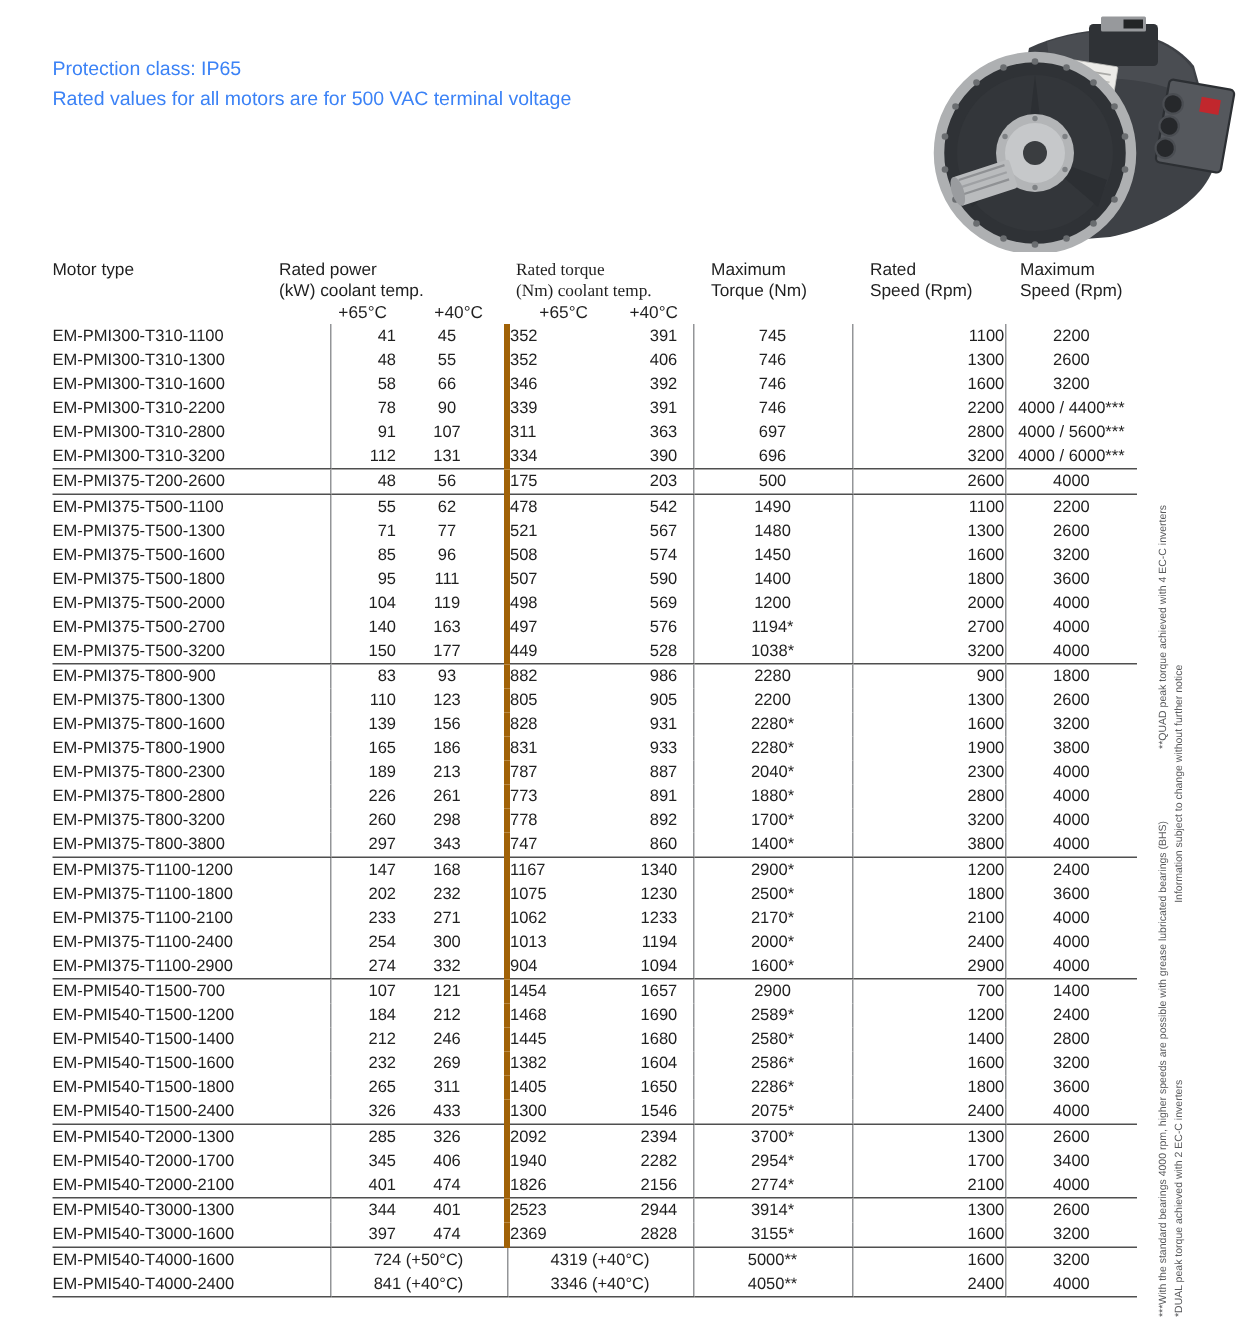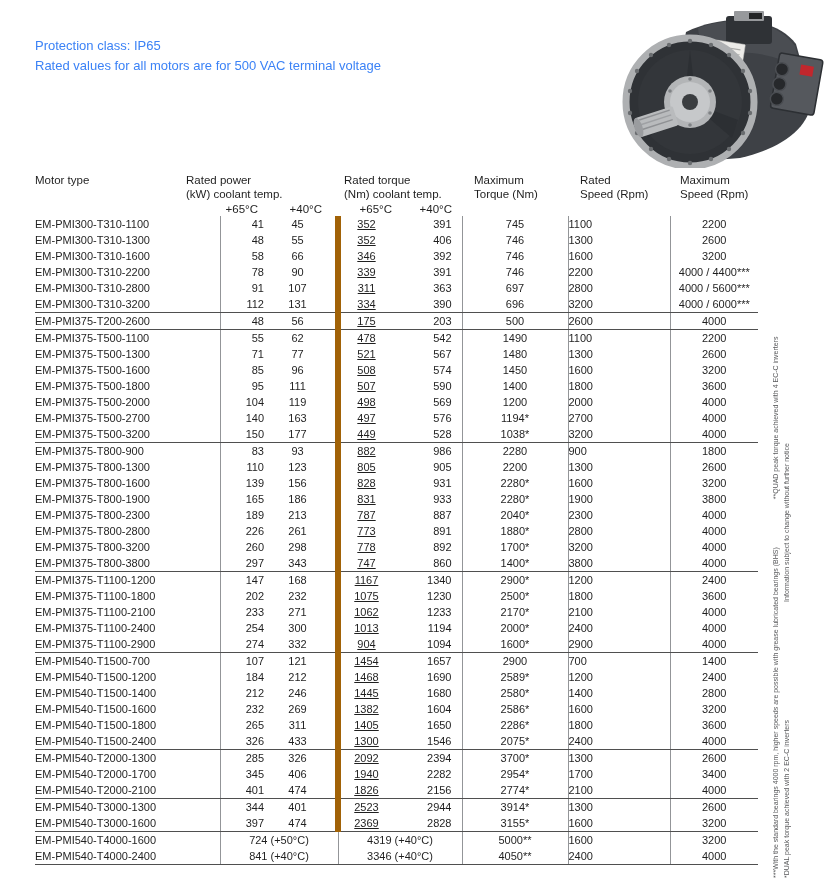--- a/index.html
+++ b/index.html
@@ -23,39 +23,39 @@
   table.spec col.c-maxt{width:106px;}
   table.spec col.c-rspeed{width:102px;}
   table.spec col.c-mspeed{width:88px;}
 
   thead th{font-weight:normal;font-size:11.5px;padding:0;vertical-align:bottom;line-height:14px;}
   thead tr.h1 th{vertical-align:top;height:14px;text-align:left;}
   thead tr.h2 th{height:14px;text-align:left;}
   thead tr.h3 th{height:15px;}
   .overhang{margin-left:-34px;white-space:nowrap;text-align:left;}
   th.h-motor{text-align:left;vertical-align:top;}
-  th.h-torque-group{padding-left:6px;}
+  th.h-torque-group{padding-left:6px;font-family:Liberation Serif, serif;}
   th.h-temp{text-align:right;}
   th.t-p65{padding-right:14px;}
   th.t-p40{padding-right:16px;}
   th.t-t65{padding-right:8px;}
   th.t-t40{padding-right:10px;}
   th.h-stack{text-align:left;line-height:14px;}
   th.h-maxt{padding-left:12px;}
   th.h-rspeed{padding-left:12px;}
   th.h-mspeed{padding-left:10px;}
 
   tbody td{height:16px;line-height:16px;padding:0;white-space:nowrap;}
   tbody td.motor{text-align:left;}
   tbody td.p65{text-align:right;padding-right:8px;border-left:1px solid #939598;}
   tbody td.p40{text-align:center;padding-right:12px;}
-  tbody td.t65{text-align:center;padding-right:8px;border-left:6px solid #a16207;text-decoration:underline;}
+  tbody td.t65{text-align:left;padding-right:8px;border-left:4px solid #a16207;}
   tbody td.t40{text-align:right;padding-right:10px;}
   tbody td.maxt{text-align:center;border-left:1px solid #939598;}
-  tbody td.rspeed{text-align:left;border-left:1px solid #939598;}
+  tbody td.rspeed{text-align:right;border-left:1px solid #939598;}
   tbody td.mspeed{text-align:center;border-left:1px solid #939598;}
   tbody td.power2{text-align:center;border-left:1px solid #939598;}
   tbody td.torque2{text-align:center;border-left:1px solid #939598;}
   tbody tr.group-end td{border-bottom:1.5px solid #4f4f4f;}
 
   
   .footnotes{position:absolute;left:770px;top:878px;width:612px;
              transform:rotate(-90deg);transform-origin:0 0;
              font-size:7px;line-height:11px;color:#58595b;white-space:nowrap;}
   .fn-gap-1{display:inline-block;width:48px;}

